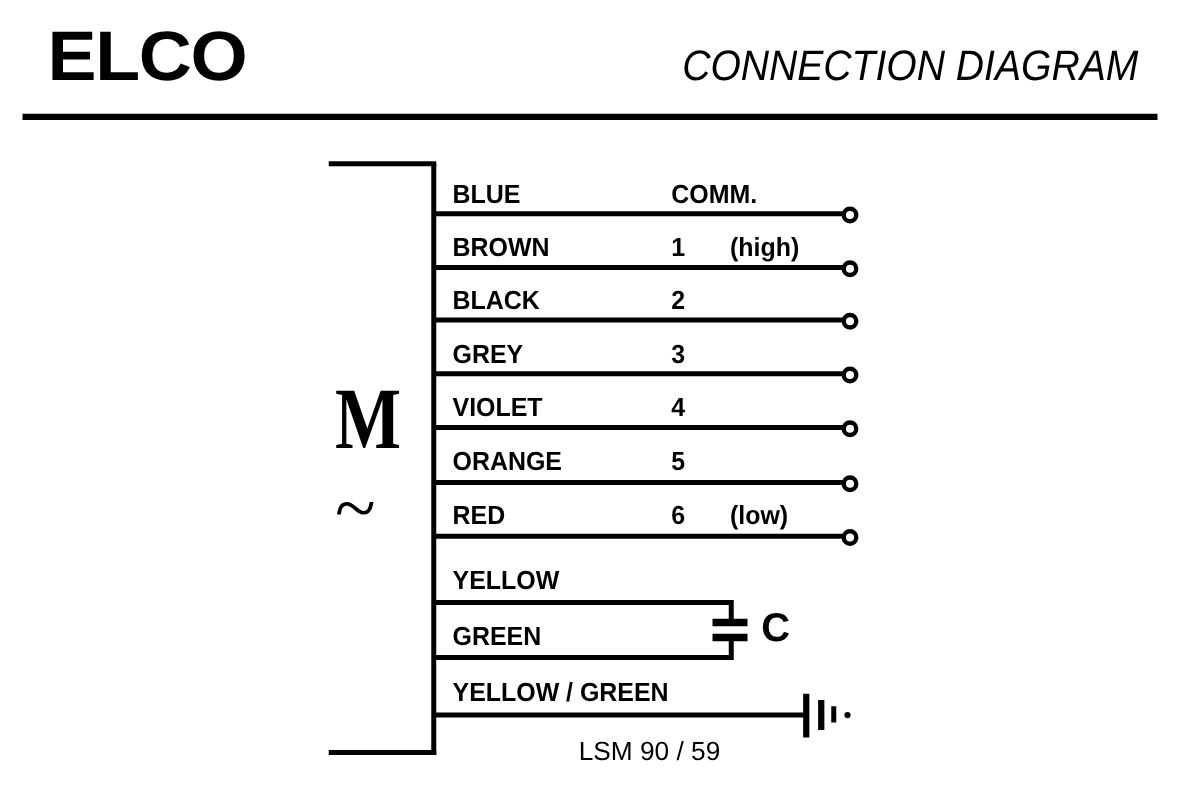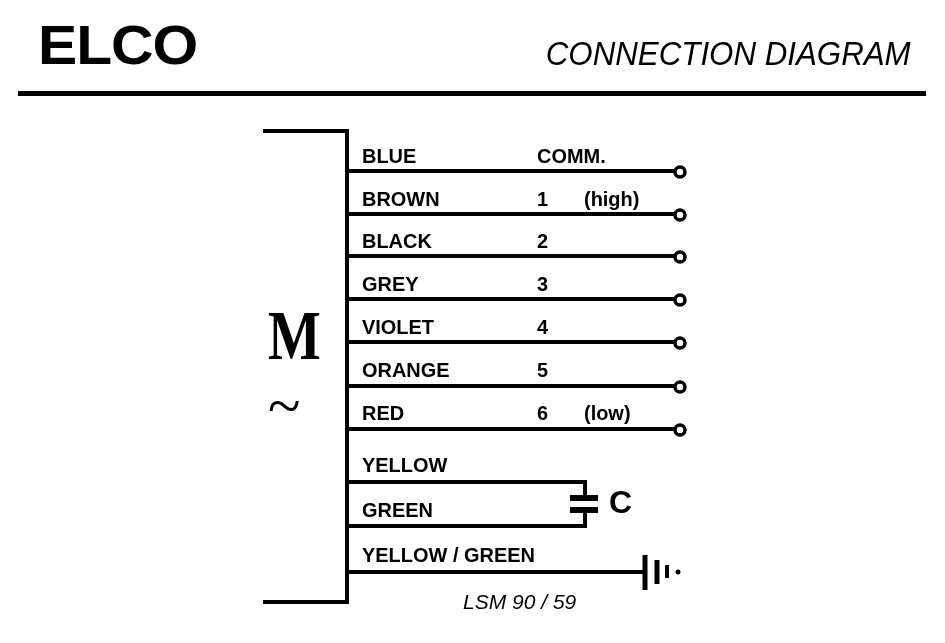--- a/index.html
+++ b/index.html
@@ -5,21 +5,21 @@
   html,body{margin:0;padding:0;background:#fff;}
   body{width:945px;height:643px;position:relative;overflow:hidden;font-family:"Liberation Sans",sans-serif;color:#000;}
   .brand{position:absolute;left:38px;top:12px;font-size:56px;font-weight:bold;letter-spacing:-1px;transform:scaleX(1.05);transform-origin:left;}
   .title{position:absolute;right:34px;top:34px;font-size:34px;font-style:italic;transform:scaleX(0.92);transform-origin:right;}
   .rule{position:absolute;left:18px;top:91px;width:908px;height:5px;background:#000;}
   svg{position:absolute;left:0;top:0;}
   .lbl{position:absolute;font-size:21px;font-weight:bold;white-space:nowrap;transform:scaleX(0.95);transform-origin:left;}
   .motor-m{position:absolute;left:268px;top:296px;font-family:"Liberation Serif",serif;font-size:70px;font-weight:bold;transform:scaleX(0.8);transform-origin:left;}
   .motor-tilde{position:absolute;left:268px;top:372px;font-family:"Liberation Serif",serif;font-size:60px;}
   .capc{position:absolute;left:609px;top:484px;font-size:32px;font-weight:bold;}
-  .model{position:absolute;left:463px;top:590px;font-size:21px;font-style:italic;}
+  .model{position:absolute;left:463px;top:590px;font-size:21px;}
 </style>
 </head>
 <body>
 
 <div class="brand">ELCO</div>
 <div class="title">CONNECTION DIAGRAM</div>
 <div class="rule"></div>
 
 <svg width="945" height="643">
 

